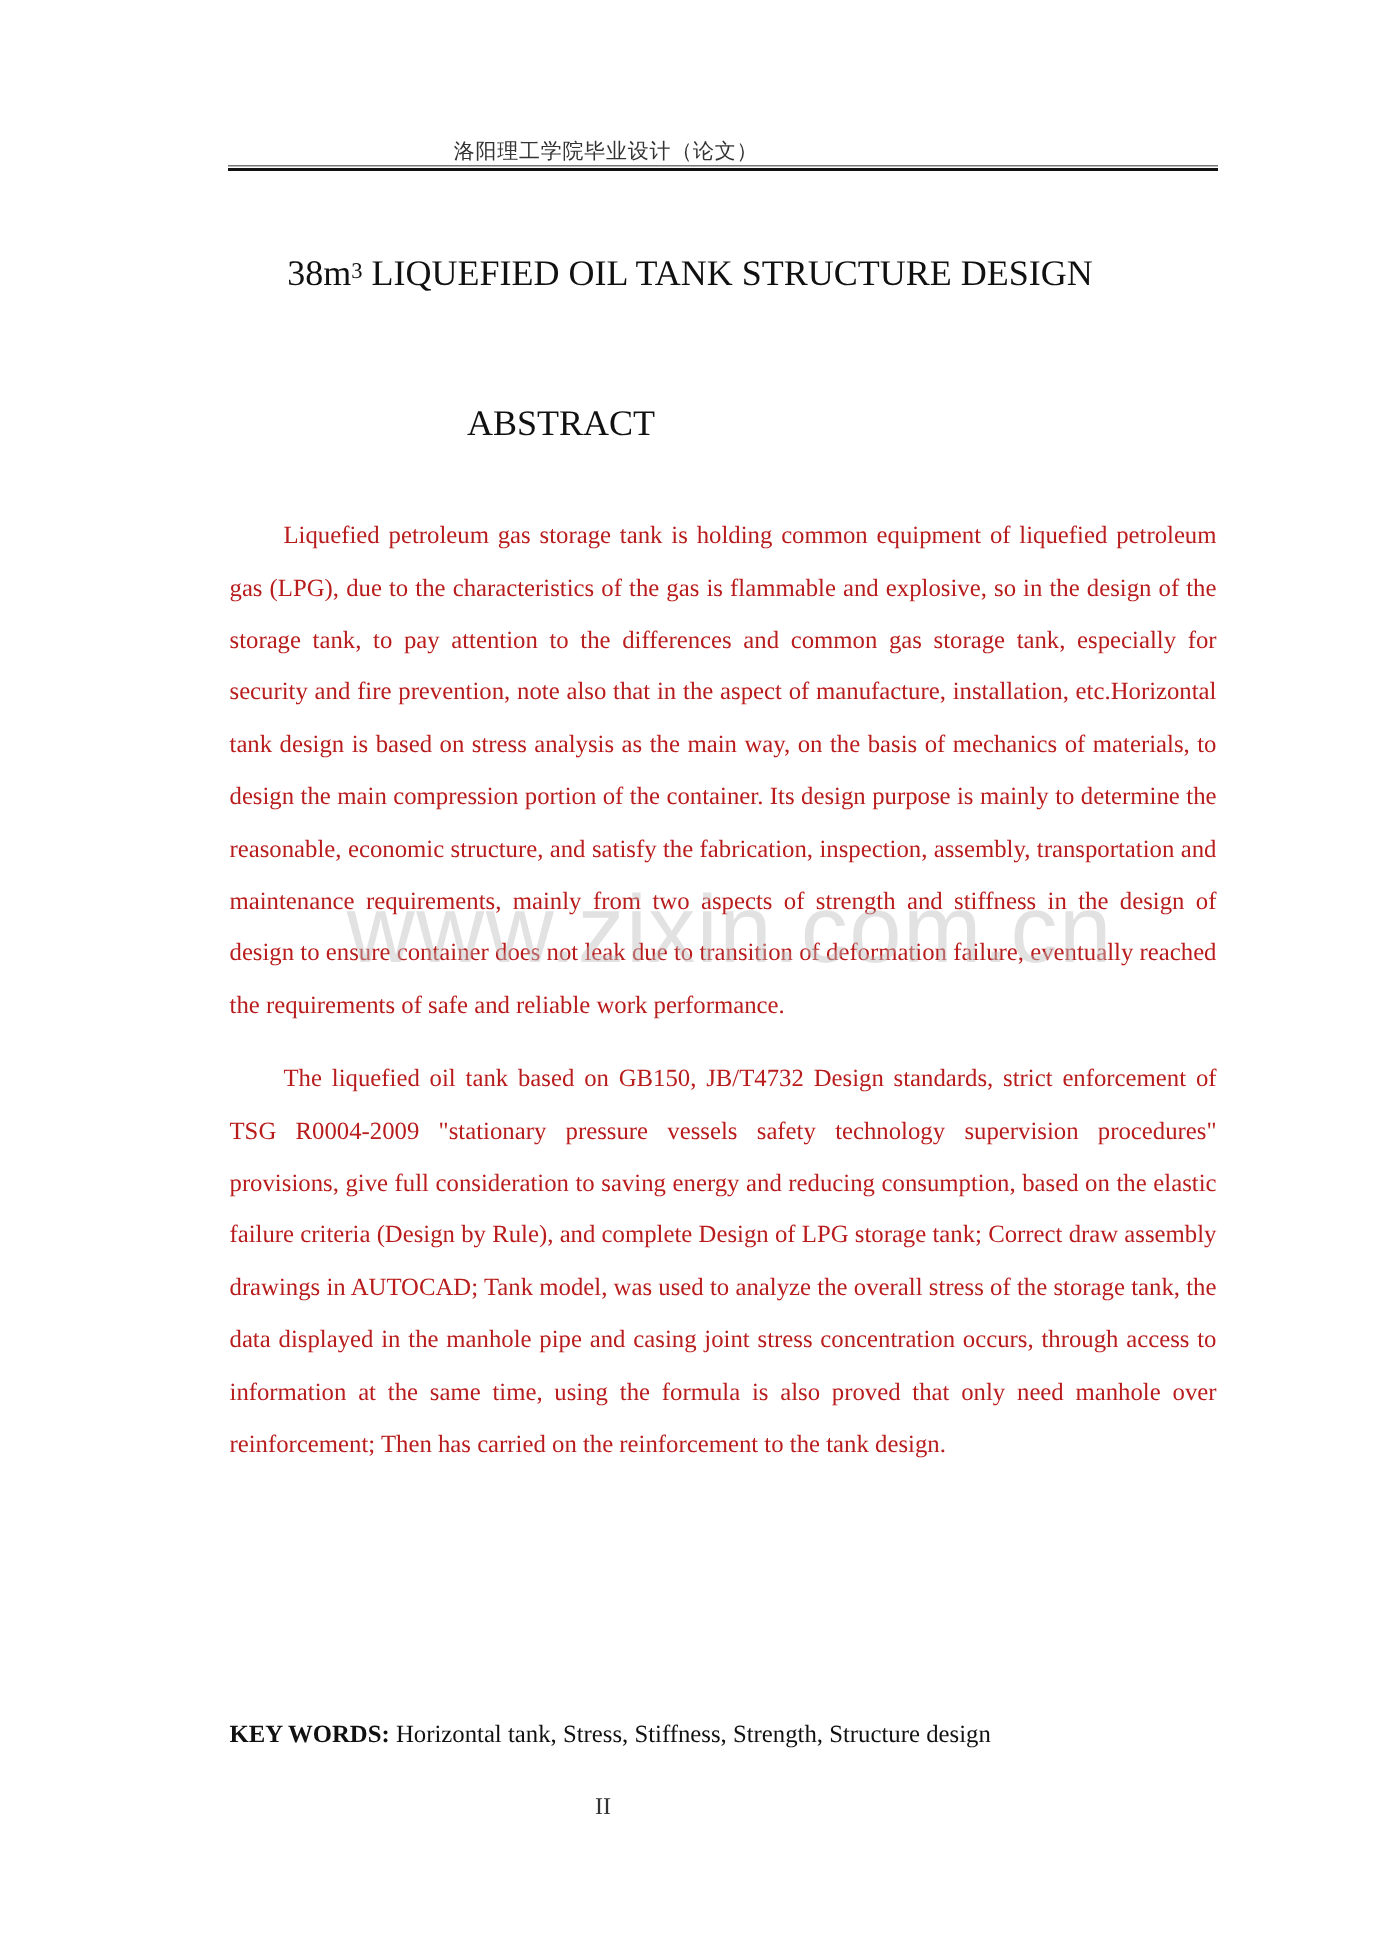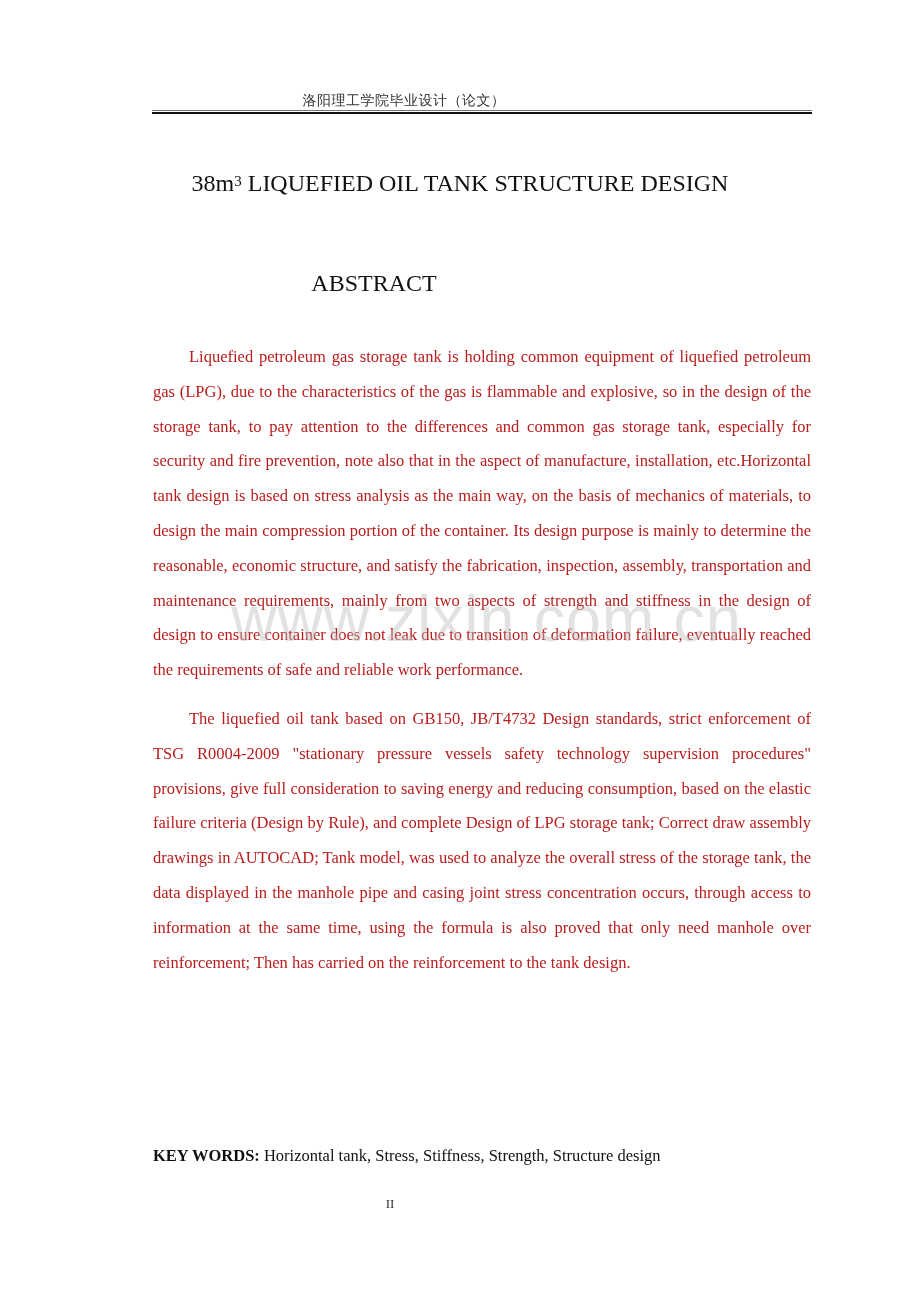--- a/index.html
+++ b/index.html
@@ -96,24 +96,24 @@
     font-size: 16.5px;
     color: #111111;
     margin-top: 38px;
   }
   .keywords .kw-label {
     font-weight: bold;
   }
   .page-number {
     position: absolute;
     top: 1196px;
-    left: 0;
+    left: 12px;
     width: 780px;
     text-align: center;
-    font-size: 13px;
+    font-size: 16px;
     color: #333333;
   }
   .watermark {
     position: absolute;
     top: 582px;
     left: 226px;
     font-family: "Liberation Sans", "DejaVu Sans", sans-serif;
     font-size: 64px;
     letter-spacing: 1px;
     color: rgba(190, 190, 190, 0.45);

